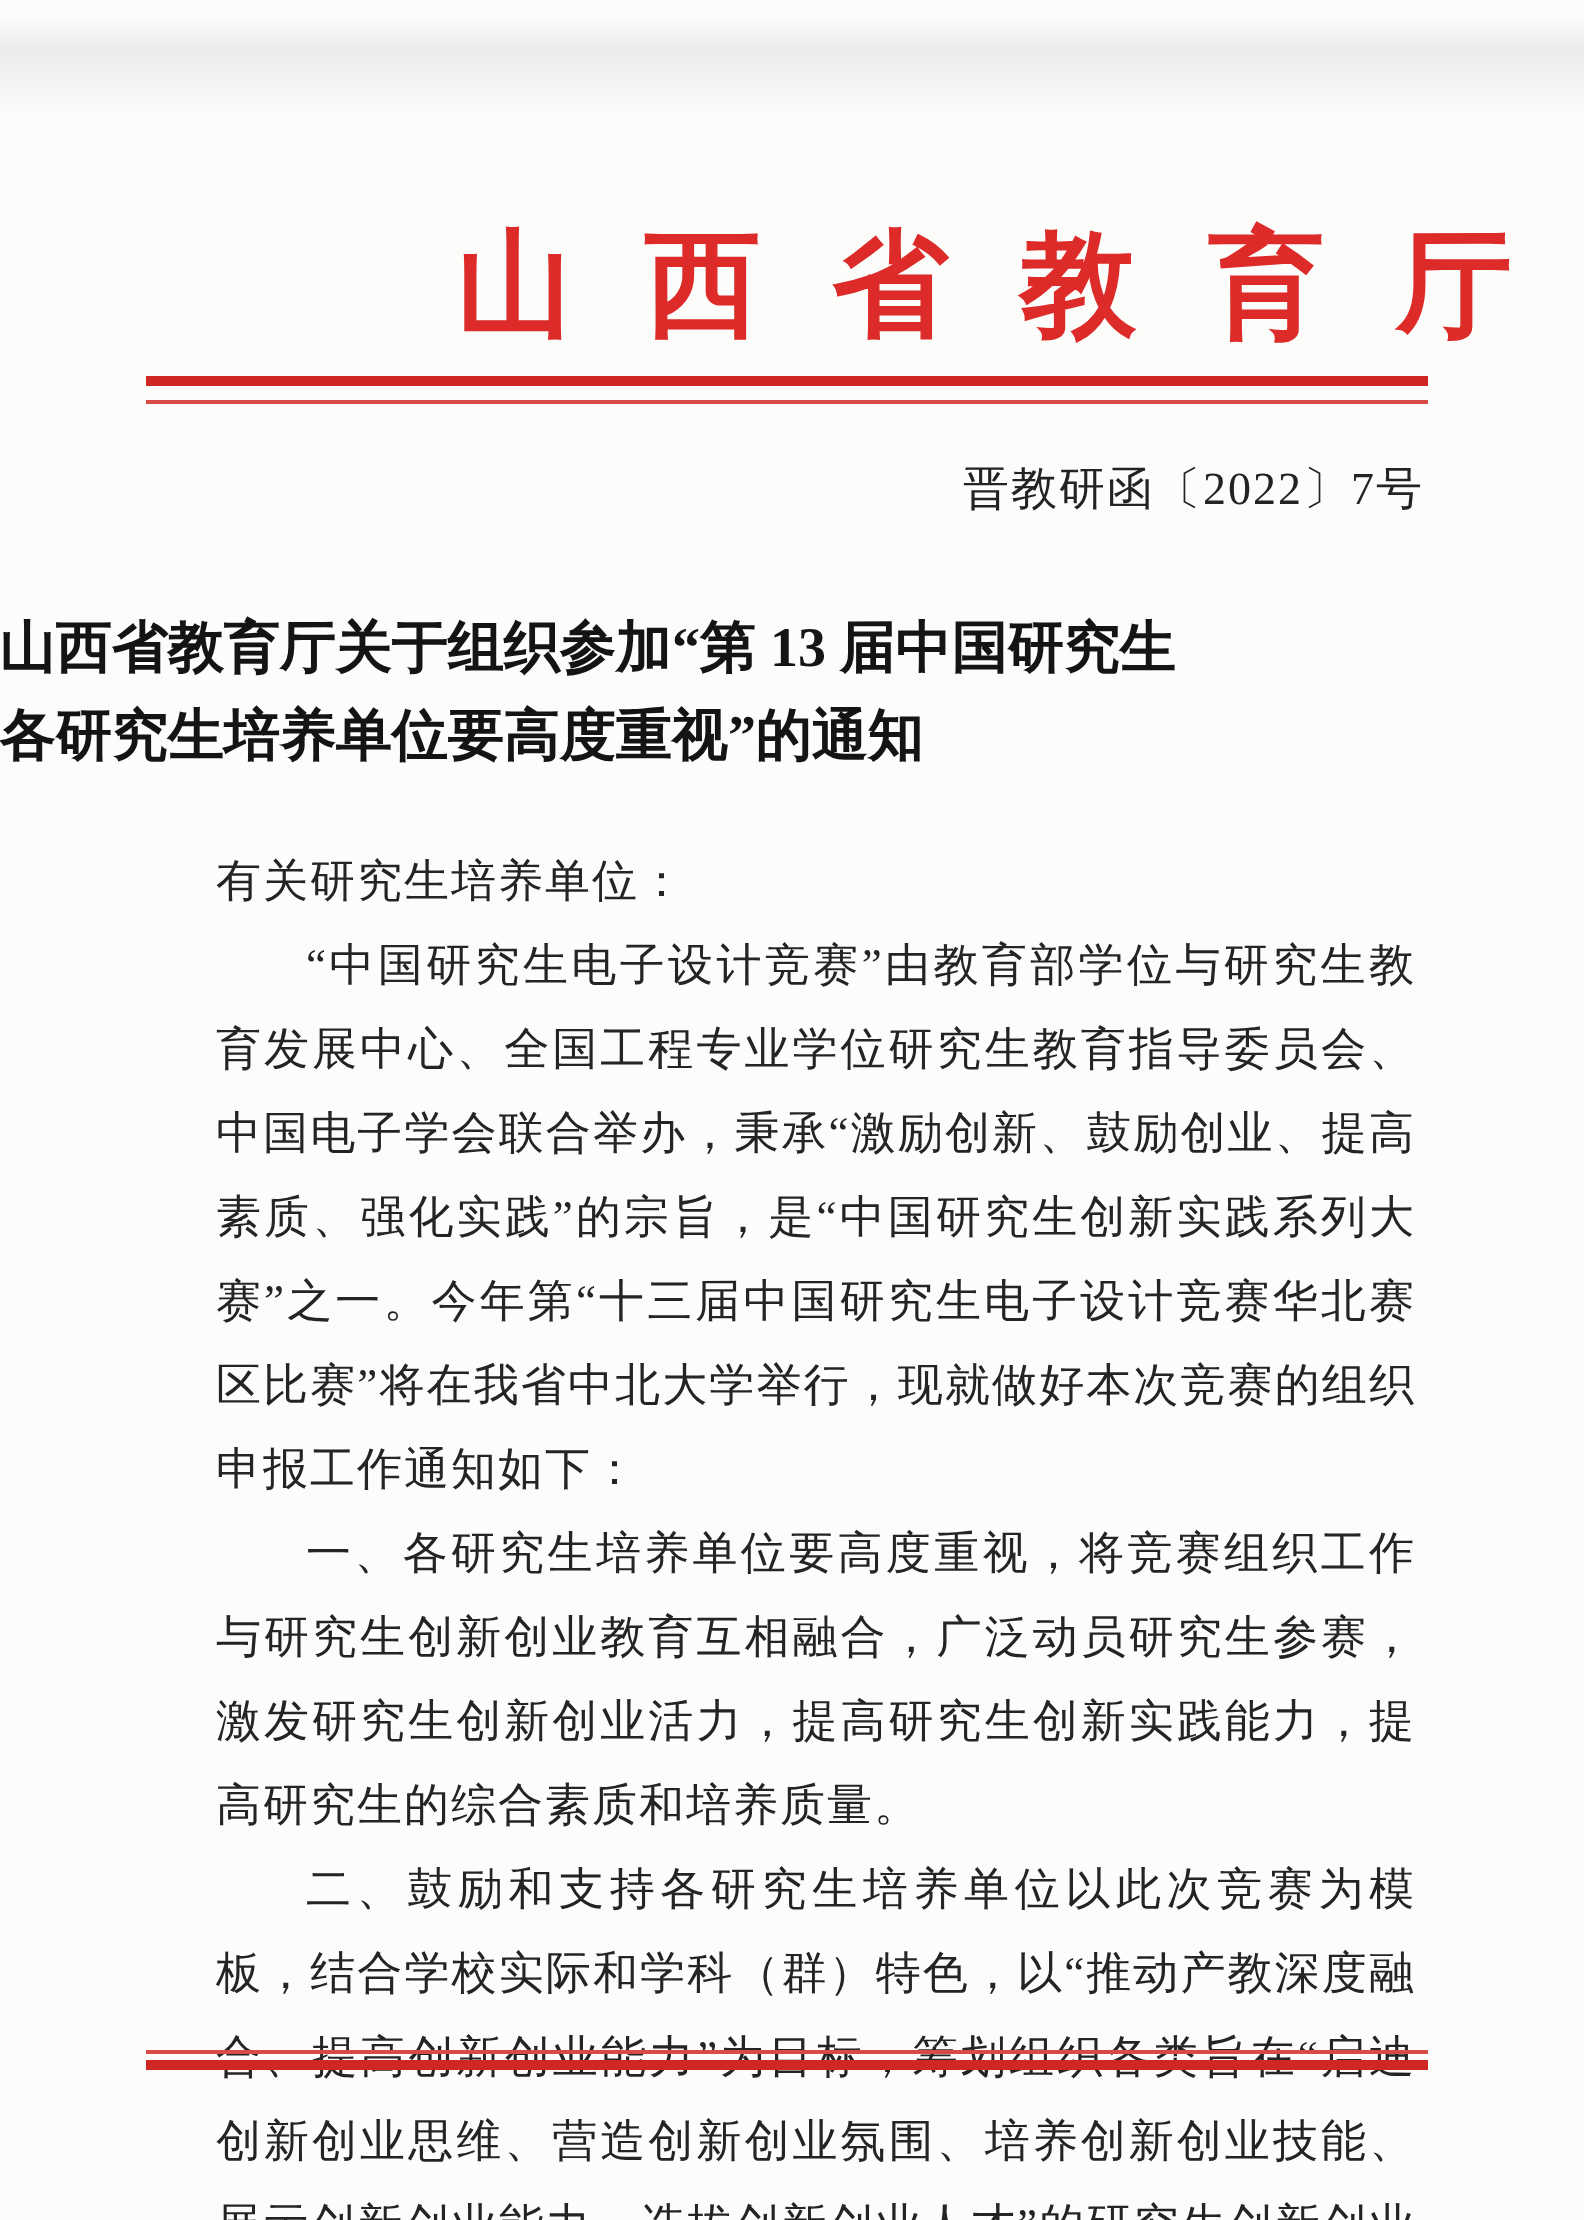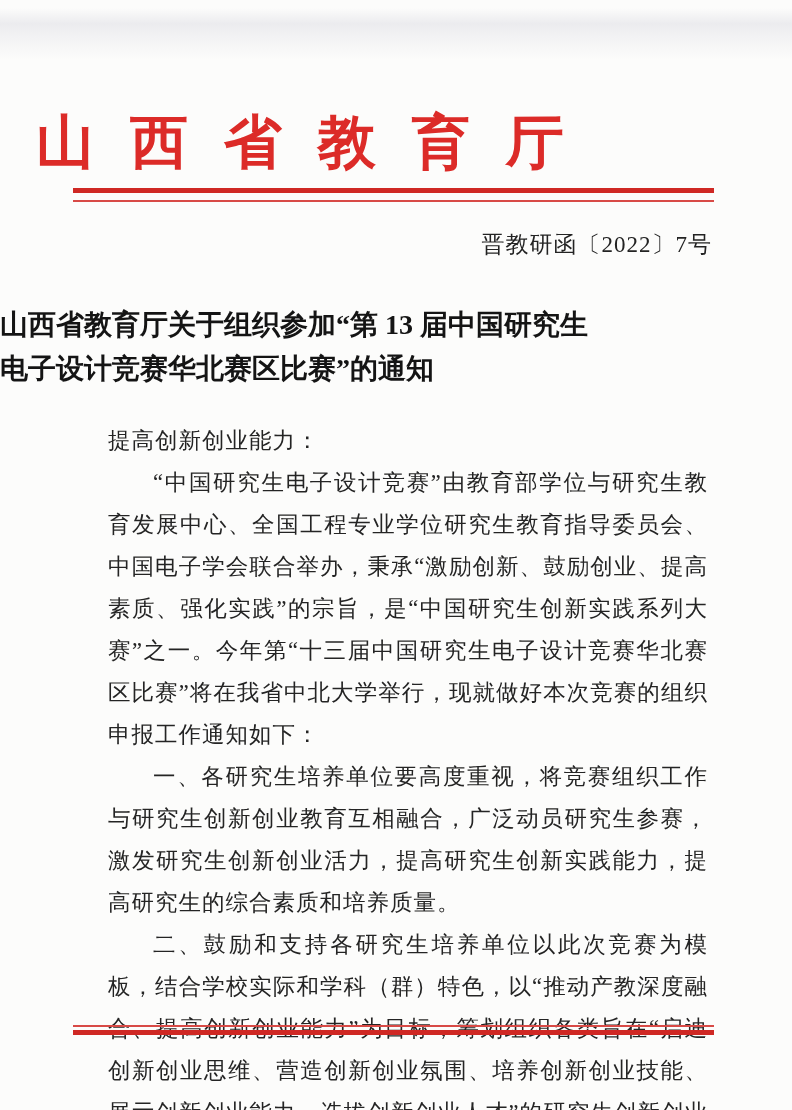--- a/index.html
+++ b/index.html
@@ -27,21 +27,21 @@
       rgba(222,222,228,0.55) 30%,
       rgba(230,230,234,0.45) 55%,
       rgba(240,240,242,0.0) 100%);
   }
   
   .agency {
     position: absolute;
     top: 104px;
     left: 0;
     width: 100%;
-    text-align: left;
+    text-align: right;
     font-size: 58px;
     font-weight: 700;
     color: #dc2b28;
     letter-spacing: 0.62em;
     padding-left: 0.62em;
     box-sizing: border-box;
     white-space: nowrap;
   }
   .rule {
     position: absolute;
@@ -103,25 +103,25 @@
 
   <div class="agency">山西省教育厅</div>
 
   <div class="rule rule-thick-top"></div>
   <div class="rule rule-thin-top"></div>
 
   <div class="doc-number">晋教研函〔2022〕7号</div>
 
   <div class="title">
     <div>山西省教育厅关于组织参加“第 13 届中国研究生</div>
-    <div>电子设计竞赛华北赛区比赛”的通知</div>
+    <div>各研究生培养单位要高度重视”的通知</div>
   </div>
 
   <div class="body-text">
-    <p class="salutation">提高创新创业能力：</p>
+    <p class="salutation">有关研究生培养单位：</p>
     <p class="para">“中国研究生电子设计竞赛”由教育部学位与研究生教育发展中心、全国工程专业学位研究生教育指导委员会、中国电子学会联合举办，秉承“激励创新、鼓励创业、提高素质、强化实践”的宗旨，是“中国研究生创新实践系列大赛”之一。今年第“十三届中国研究生电子设计竞赛华北赛区比赛”将在我省中北大学举行，现就做好本次竞赛的组织申报工作通知如下：</p>
     <p class="para">一、各研究生培养单位要高度重视，将竞赛组织工作与研究生创新创业教育互相融合，广泛动员研究生参赛，激发研究生创新创业活力，提高研究生创新实践能力，提高研究生的综合素质和培养质量。</p>
     <p class="para">二、鼓励和支持各研究生培养单位以此次竞赛为模板，结合学校实际和学科（群）特色，以“推动产教深度融合、提高创新创业能力”为目标，筹划组织各类旨在“启迪创新创业思维、营造创新创业氛围、培养创新创业技能、展示创新创业能力、选拔创新创业人才”的研究生创新创业活动，对于影响较大、成效显著</p>
   </div>
 
   <div class="rule rule-thin-bottom"></div>
   <div class="rule rule-thick-bottom"></div>
 
 </div>
 

